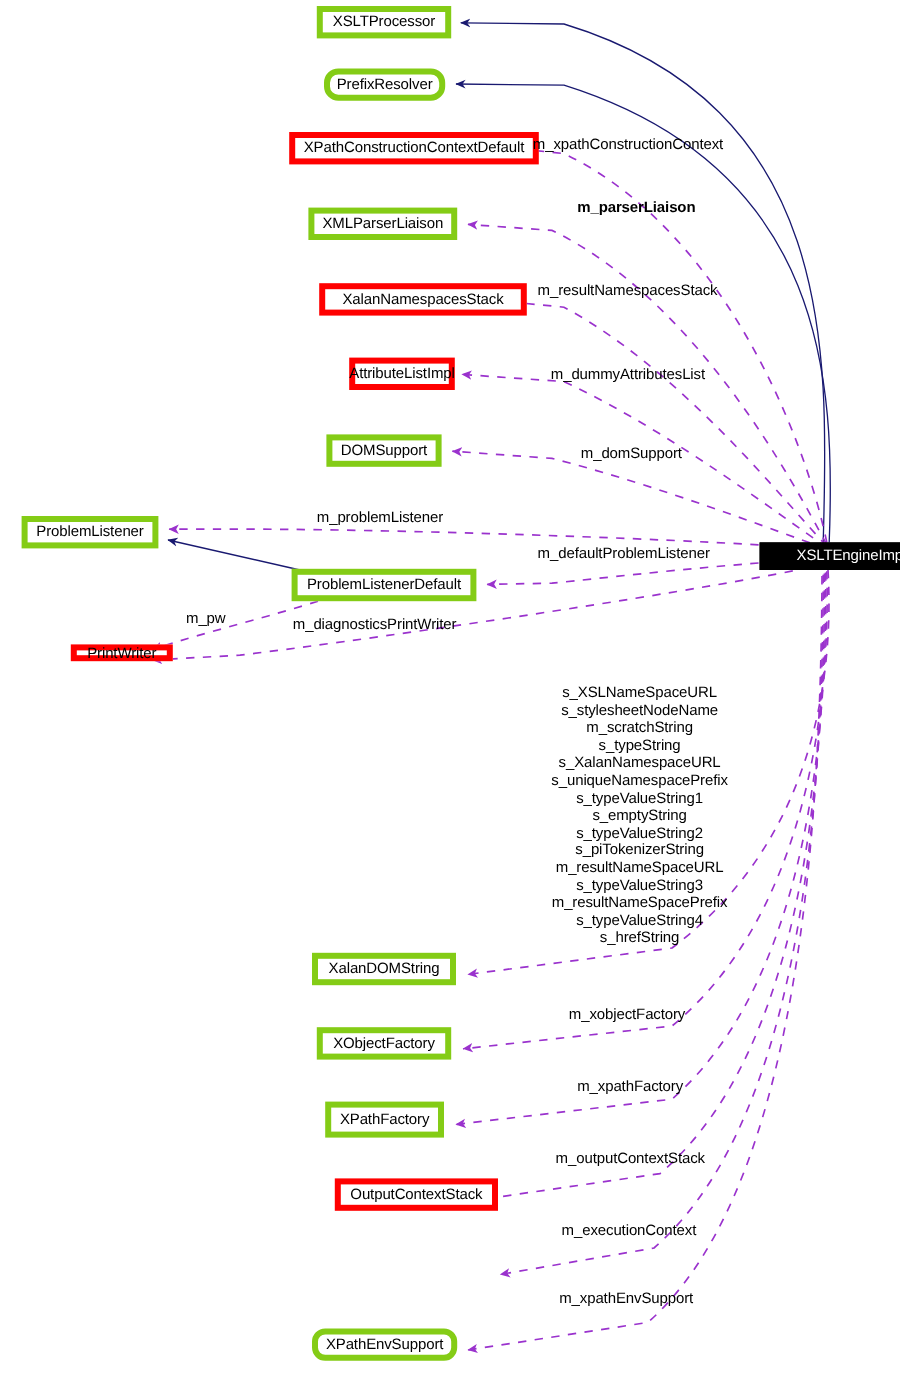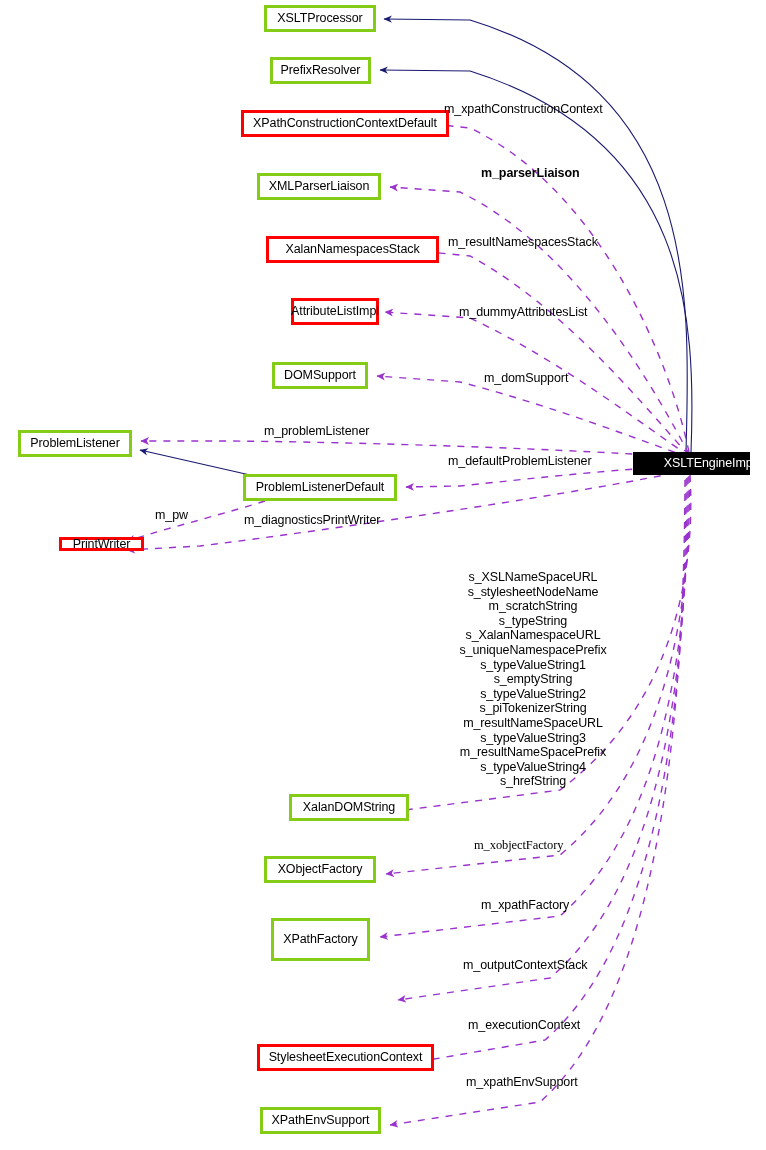--- a/index.html
+++ b/index.html
@@ -8,21 +8,21 @@
     font-family:"Liberation Sans","DejaVu Sans",sans-serif;
     width:766px;height:1150px;overflow:hidden;position:relative;
   }
   #diagram{position:absolute;left:0;top:0;width:766px;height:1150px;}
   svg#edges{position:absolute;left:0;top:0;width:766px;height:1150px;}
 
   .node{
     position:absolute;
     box-sizing:border-box;
     background:#ffffff;
-    border:3px solid #84cc16;
+    border:5px solid #84cc16;
     font-size:12.5px;
     line-height:1;
     color:#000000;
     display:flex;
     align-items:center;
     justify-content:center;
     white-space:nowrap;
     letter-spacing:-0.1px;
   }
   .node.red{border-color:#ff0000;margin-left:26px;}
@@ -76,45 +76,45 @@
       <path d="M 265,501 C 230,512 180,525 150,534 L 127,541" fill="none" stroke="#9a32cd" stroke-width="1.4" stroke-dasharray="7,7" marker-end="url(#arrow-usage)"></path>
       <path d="M 250,475 L 140,450" fill="none" stroke="#191970" stroke-width="1.1" marker-end="url(#arrow-inherit)"></path>
       <path d="M 690,475 C 695,560 680,700 560,790 L 390,812" fill="none" stroke="#9a32cd" stroke-width="1.4" stroke-dasharray="7,7" marker-end="url(#arrow-usage)"></path>
       <path d="M 689,476 C 692,580 675,760 560,855 L 386,874" fill="none" stroke="#9a32cd" stroke-width="1.4" stroke-dasharray="7,7" marker-end="url(#arrow-usage)"></path>
       <path d="M 688,477 C 690,620 670,820 560,916 L 380,937" fill="none" stroke="#9a32cd" stroke-width="1.4" stroke-dasharray="7,7" marker-end="url(#arrow-usage)"></path>
       <path d="M 687,478 C 688,660 665,880 550,978 L 398,1000" fill="none" stroke="#9a32cd" stroke-width="1.4" stroke-dasharray="7,7" marker-end="url(#arrow-usage)"></path>
       <path d="M 686,479 C 686,700 660,940 545,1040 L 417,1062" fill="none" stroke="#9a32cd" stroke-width="1.4" stroke-dasharray="7,7" marker-end="url(#arrow-usage)"></path>
       <path d="M 685,480 C 684,740 655,1000 540,1102 L 390,1125" fill="none" stroke="#9a32cd" stroke-width="1.4" stroke-dasharray="7,7" marker-end="url(#arrow-usage)"></path>
     </svg>
 <div class="node" style="left: 264px; top: 5px; width: 112px; height: 27px;">XSLTProcessor</div>
-    <div class="node" style="left: 270px; top: 57px; width: 101px; height: 27px;">PrefixResolver</div>
+    <div class="node" style="left: 270px; top: 57px; width: 101px; height: 27px; border-radius: 12px;">PrefixResolver</div>
     <div class="node red" style="left: 215px; top: 110px; width: 208px; height: 27px;">XPathConstructionContextDefault</div>
     <div class="node" style="left: 257px; top: 173px; width: 124px; height: 27px;">XMLParserLiaison</div>
     <div class="node red" style="left: 240px; top: 236px; width: 173px; height: 27px;">XalanNamespacesStack</div>
     <div class="node red" style="left: 265px; top: 298px; width: 88px; height: 27px; text-align: right;">AttributeListImpl</div>
     <div class="node" style="left: 272px; top: 362px; width: 96px; height: 27px;">DOMSupport</div>
     <div class="node" style="left: 18px; top: 430px; width: 114px; height: 27px;">ProblemListener</div>
     <div class="node" style="left: 243px; top: 474px; width: 154px; height: 27px;">ProblemListenerDefault</div>
     <div class="node red" style="left: 33px; top: 537px; width: 85px; height: 14px;">PrintWriter</div>
-    <div class="node" style="left: 260px; top: 794px; width: 120px; height: 27px; margin-left: 29px;">XalanDOMString</div>
+    <div class="node" style="left: 260px; top: 794px; width: 120px; height: 27px;">XalanDOMString</div>
     <div class="node" style="left: 264px; top: 856px; width: 112px; height: 27px;">XObjectFactory</div>
-    <div class="node" style="left: 271px; top: 918px; width: 99px; height: 43px;">XPathFactory</div>
-    <div class="node red" style="left: 231px; top: 1044px; width: 177px; height: 27px;">StylesheetExecutionContext</div>
-    <div class="node" style="left: 260px; top: 1107px; width: 121px; height: 27px;">XPathEnvSupport</div>
+    <div class="node" style="left: 271px; top: 918px; width: 99px; height: 30px;">XPathFactory</div>
+    <div class="node red" style="left: 253px; top: 982px; width: 136px; height: 27px;">OutputContextStack</div>
+    <div class="node" style="left: 260px; top: 1107px; width: 121px; height: 27px; border-radius: 11px;">XPathEnvSupport</div>
     <div class="node center" style="left: 633px; top: 452px; width: 117px; height: 23px; padding-left: 36px;">XSLTEngineImpl</div>
-    <div class="edge-label" style="left: 444px; top: 103px;">m_xpathConstructionContext</div>
+    <div class="edge-label" style="left: 444px; top: 114px;">m_xpathConstructionContext</div>
     <div class="edge-label" style="left: 481px; top: 167px; font-weight: bold;">m_parserLiaison</div>
     <div class="edge-label" style="left: 448px; top: 236px;">m_resultNamespacesStack</div>
     <div class="edge-label" style="left: 459px; top: 306px;">m_dummyAttributesList</div>
     <div class="edge-label" style="left: 484px; top: 372px;">m_domSupport</div>
     <div class="edge-label" style="left: 264px; top: 425px;">m_problemListener</div>
     <div class="edge-label" style="left: 448px; top: 455px;">m_defaultProblemListener</div>
     <div class="edge-label" style="left: 155px; top: 509px;">m_pw</div>
     <div class="edge-label" style="left: 244px; top: 514px;">m_diagnosticsPrintWriter</div>
-    <div class="edge-label" style="left: 474px; top: 839px; font-family: Liberation Serif, serif;">m_xobjectFactory</div>
+    <div class="edge-label" style="left: 474px; top: 839px;">m_xobjectFactory</div>
     <div class="edge-label" style="left: 481px; top: 899px;">m_xpathFactory</div>
     <div class="edge-label" style="left: 463px; top: 959px;">m_outputContextStack</div>
     <div class="edge-label" style="left: 468px; top: 1019px;">m_executionContext</div>
     <div class="edge-label" style="left: 466px; top: 1076px;">m_xpathEnvSupport</div>
     <div class="static-list" style="left: 0px; top: 570px; width: 1066px;">
       <div>s_XSLNameSpaceURL</div>
       <div>s_stylesheetNodeName</div>
       <div>m_scratchString</div>
       <div>s_typeString</div>
       <div>s_XalanNamespaceURL</div>

